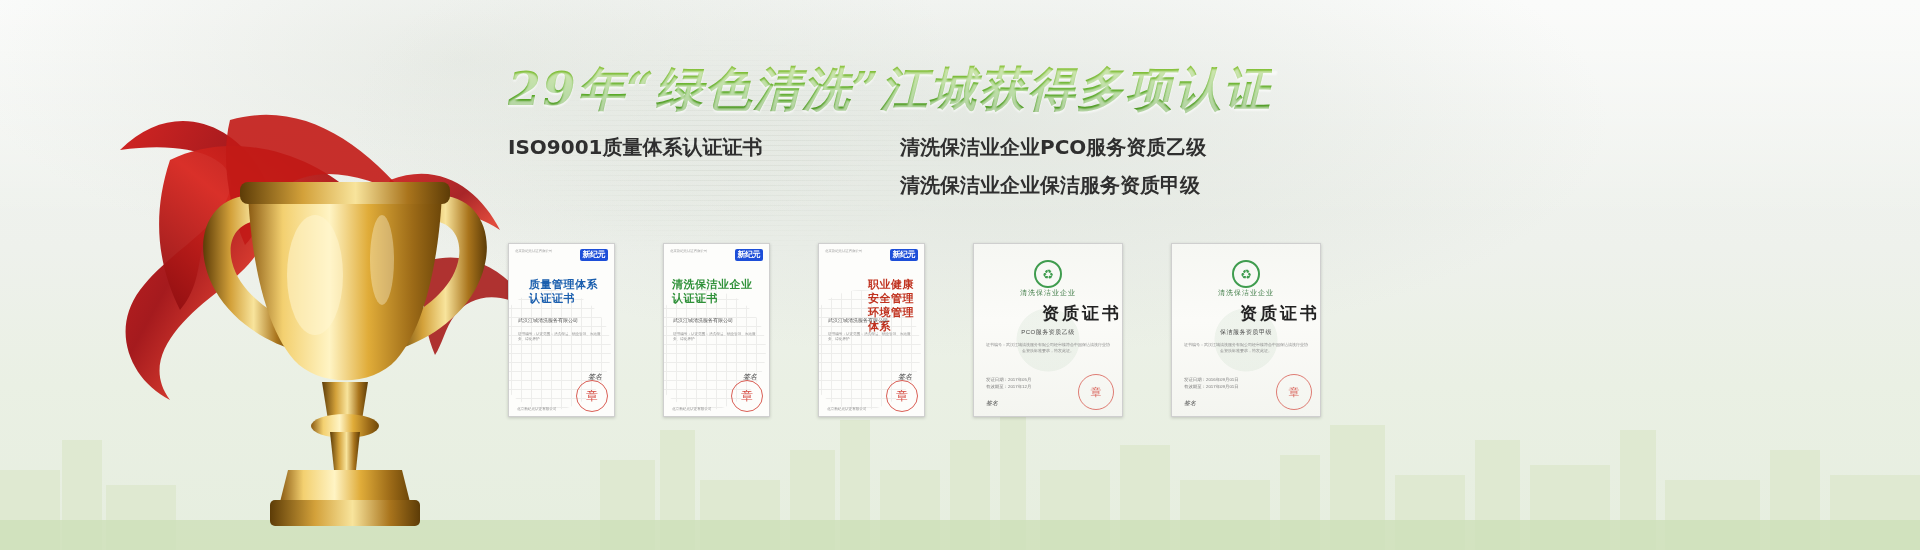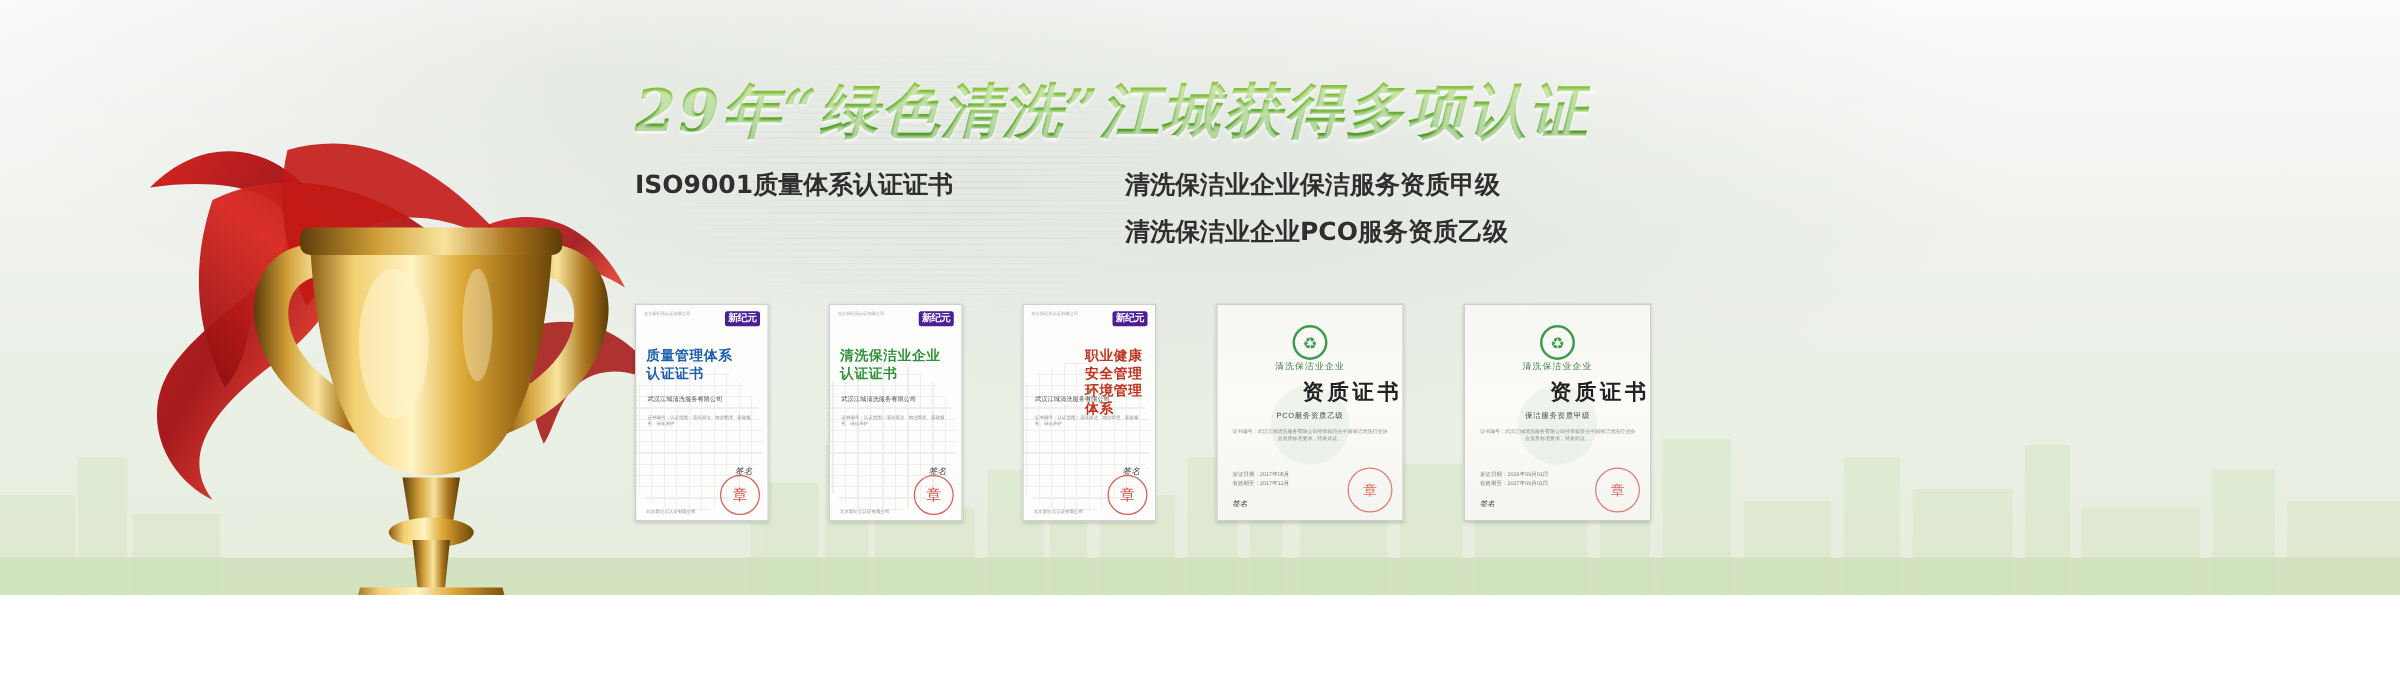--- a/index.html
+++ b/index.html
@@ -6,21 +6,21 @@
     margin: 0;
     padding: 0;
     background: #fff;
   }
   body {
     font-family: "Liberation Sans", sans-serif;
   }
   .banner {
     position: relative;
     width: 1920px;
-    height: 476px;
+    height: 550px;
     overflow: hidden;
     background: linear-gradient(to bottom, #f2f4f1 0%, #eef1ec 45%, #eaf0e4 70%, #e6eedf 100%);
   }
   
   .bg-texture {
     position: absolute;
     inset: 0;
     background:
       radial-gradient(ellipse 900px 340px at 980px 120px, rgba(190,200,186,0.30), rgba(190,200,186,0) 70%),
       radial-gradient(ellipse 700px 300px at 460px 60px, rgba(205,212,200,0.35), rgba(205,212,200,0) 70%),
@@ -136,21 +136,21 @@
     top: 5px; left: 6px; right: 6px;
     height: 22px;
   }
   .thumb-badge {
     position: absolute;
     right: 0; top: 0;
     font-family: "DejaVu Sans", sans-serif;
     font-size: 8px;
     font-weight: bold;
     color: #fff;
-    background: #4c1d95;
+    background: #1d4ed8;
     padding: 2px 3px;
     border-radius: 2px;
     line-height: 8px;
     letter-spacing: -0.5px;
   }
   .thumb-microtext {
     font-size: 3.4px;
     color: #9a9a9a;
     line-height: 4.4px;
     letter-spacing: 0;
@@ -159,21 +159,21 @@
   .thumb-title {
     position: absolute;
     left: 8px;
     top: 34px;
     font-family: "DejaVu Sans", sans-serif;
     font-size: 11px;
     font-weight: bold;
     line-height: 14px;
     letter-spacing: 0.5px;
   }
-  .t-blue { color: #1b5fae; }
+  .t-blue { color: #1b5fae; margin-left: 12px; }
   .t-green { color: #2f9139; }
   .t-red { color: #c0321f; margin-left: 41px; }
   .thumb-sub {
     position: absolute;
     left: 9px;
     top: 72px;
     font-size: 5px;
     color: #555;
     line-height: 8px;
   }
@@ -412,22 +412,22 @@
 
   <div class="headline">
     <span class="headline-text">29年“绿色清洗”江城获得多项认证</span>
   </div>
 
   <div class="cert-list">
     <div class="cert-col left">
       <div class="cert-line">ISO9001质量体系认证证书</div>
     </div>
     <div class="cert-col right">
+      <div class="cert-line">清洗保洁业企业PCO服务资质乙级</div>
       <div class="cert-line">清洗保洁业企业保洁服务资质甲级</div>
-      <div class="cert-line">清洗保洁业企业PCO服务资质乙级</div>
     </div>
   </div>
 
   <div class="cert-thumbs">
 
     <div class="cert-thumb">
       <div class="thumb-globe"></div>
       <div class="thumb-top">
         <div class="thumb-microtext">北京新纪元认证有限公司</div>
         <div class="thumb-badge">新纪元</div>

